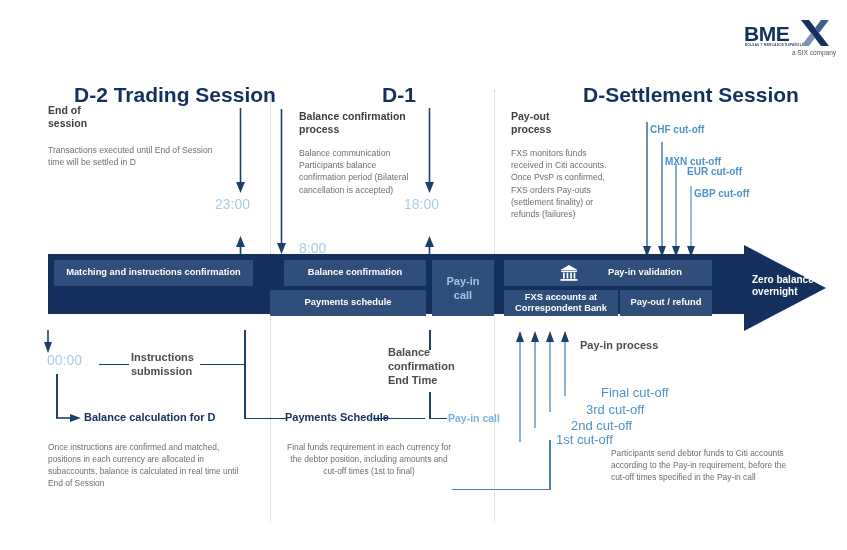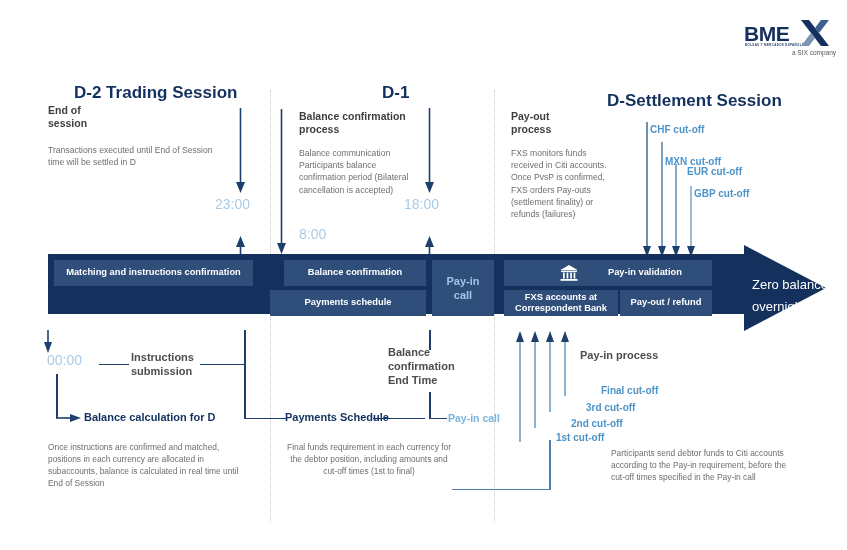--- a/index.html
+++ b/index.html
@@ -12,43 +12,43 @@
   #logo{left:744px;top:20px;width:92px;height:38px;}
   #logo .bme{font-family:"Liberation Sans",sans-serif;font-weight:bold;font-size:21px;
              letter-spacing:-0.5px;color:#13305e;position:absolute;left:0;top:2px;}
   #logo .bmesub{position:absolute;left:1px;top:23px;font-size:2.9px;color:#13305e;
                 letter-spacing:0.4px;font-weight:bold;white-space:nowrap;}
   #logo .xmark{position:absolute;left:56px;top:0px;width:30px;height:26px;}
   #logo .six{position:absolute;right:0px;top:29px;font-size:6.5px;color:#53565a;
              white-space:nowrap;}
 
   
-  .sess-title{font-size:17px;font-weight:bold;color:#13305e;white-space:nowrap;}
+  .sess-title{font-size:21px;font-weight:bold;color:#13305e;white-space:nowrap;}
 
   
   .head-dark{font-size:10.5px;font-weight:bold;color:#3f3f3f;line-height:13px;}
   .para{font-size:8.6px;color:#6d6e71;line-height:12.2px;}
   .para-sm{font-size:8.4px;color:#6d6e71;line-height:12px;}
 
   
   .time{font-size:14px;color:#aacbe8;white-space:nowrap;}
   .cut{font-size:10px;font-weight:bold;color:#4e93c8;white-space:nowrap;}
-  .cut-lbl{font-size:10px;font-weight:bold;color:#4e93c8;white-space:nowrap;padding-left:32px;}
+  .cut-lbl{font-size:13px;font-weight:normal;color:#4e93c8;white-space:nowrap;padding-left:32px;}
   .lbl-navy{font-size:11px;font-weight:bold;color:#13305e;white-space:nowrap;}
   .lbl-grey{font-size:11px;font-weight:bold;color:#4d4d4f;line-height:14px;}
   .payincall{font-size:10.5px;font-weight:bold;color:#79b4dd;white-space:nowrap;}
 
   
   #band{left:48px;top:254px;width:698px;height:60px;background:#14305c;}
   #arrowhead{left:744px;top:245px;width:82px;height:86px;}
   .chip{position:absolute;background:#2f4f7a;color:#ffffff;font-weight:bold;
          display:flex;align-items:center;justify-content:center;text-align:center;
          font-size:9.3px;line-height:11.5px;}
   #zerobal{position:absolute;left:752px;top:274px;width:78px;color:#ffffff;
-           font-size:13px;font-weight:normal;line-height:22px;}
+           font-size:10px;font-weight:bold;line-height:12px;}
 
   
   .vdot{border-left:1.4px dotted #c8c8c8;}
 
   
   .vline{background:#1d3f6b;width:1.5px;}
   .vline-lt{background:#6f9fc6;width:1.5px;}
   .hline{background:#1d3f6b;height:1.4px;}
   .hline-lt{background:#4e7fae;height:1.2px;}
   svg{display:block;overflow:visible;}
@@ -65,21 +65,21 @@
     <polygon points="1,26 9,26 15,18 11,13" fill="#7d93b3"></polygon>
   </svg>
   <div class="six">a SIX company</div>
 </div>
 
 <div class="abs vdot" style="left:270px;top:90px;height:432px;"></div>
 <div class="abs vdot" style="left:494px;top:90px;height:432px;"></div>
 
 <div class="abs sess-title" style="left:74px;top:83px;">D-2 Trading Session</div>
 <div class="abs sess-title" style="left:382px;top:83px;">D-1</div>
-<div class="abs sess-title" style="left:607px;top:83px;margin-top:8px;">D-Settlement Session</div>
+<div class="abs sess-title" style="left:583px;top:83px;">D-Settlement Session</div>
 
 <div class="abs head-dark" style="left:48px;top:104px;width:150px;white-space:pre-line;">End of
 session</div>
 <div class="abs para" style="left:48px;top:144px;width:182px;">Transactions executed until End of Session time will be settled in D</div>
 
 <div class="abs head-dark" style="left:299px;top:110px;width:160px;white-space:pre-line;">Balance confirmation
 process</div>
 <div class="abs para" style="left:299px;top:147px;width:110px;">Balance communication Participants balance confirmation period (Bilateral cancellation is accepted)</div>
 
 <div class="abs head-dark" style="left:511px;top:110px;width:120px;white-space:pre-line;">Pay-out
@@ -89,21 +89,21 @@
 <svg class="abs" style="left:233px;top:108px;" width="16" height="86">
   <line x1="7.5" y1="0" x2="7.5" y2="76" stroke="#1d3f6b" stroke-width="1.6"></line>
   <polygon points="3,74 12,74 7.5,85" fill="#1d3f6b"></polygon>
 </svg>
 <div class="abs time" style="left:215px;top:196px;">23:00</div>
 <svg class="abs" style="left:233px;top:234px;" width="16" height="62">
   <line x1="7.5" y1="62" x2="7.5" y2="11" stroke="#1d3f6b" stroke-width="1.6"></line>
   <polygon points="3,13 12,13 7.5,2" fill="#1d3f6b"></polygon>
 </svg>
 
-<div class="abs time" style="left:299px;top:226px;">8:00</div>
+<div class="abs time" style="left:299px;top:240px;">8:00</div>
 <svg class="abs" style="left:274px;top:109px;" width="16" height="146">
   <line x1="7.5" y1="0" x2="7.5" y2="136" stroke="#1d3f6b" stroke-width="1.6"></line>
   <polygon points="3,134 12,134 7.5,145" fill="#1d3f6b"></polygon>
 </svg>
 
 <svg class="abs" style="left:422px;top:108px;" width="16" height="86">
   <line x1="7.5" y1="0" x2="7.5" y2="76" stroke="#1d3f6b" stroke-width="1.6"></line>
   <polygon points="3,74 12,74 7.5,85" fill="#1d3f6b"></polygon>
 </svg>
 <div class="abs time" style="left:404px;top:196px;">18:00</div>
@@ -191,21 +191,21 @@
 <div class="abs lbl-grey" style="left:388px;top:345px;width:90px;white-space:pre-line;">Balance
 confirmation
 End Time</div>
 <div class="abs vline" style="left:429px;top:330px;height:20px;"></div>
 <div class="abs vline" style="left:429px;top:392px;height:26px;"></div>
 <div class="abs hline" style="left:373px;top:418px;width:52px;"></div>
 <div class="abs lbl-navy" style="left:285px;top:411px;">Payments Schedule</div>
 <div class="abs hline" style="left:429px;top:418px;width:18px;"></div>
 <div class="abs payincall" style="left:448px;top:412px;">Pay-in call</div>
 
-<div class="abs lbl-grey" style="left:580px;top:348px;text-align:right;">Pay-in process</div>
+<div class="abs lbl-grey" style="left:580px;top:338px;text-align:right;">Pay-in process</div>
 
 <svg class="abs" style="left:514px;top:330px;" width="14" height="112">
   <line x1="6" y1="112" x2="6" y2="10" stroke="#6f9fc6" stroke-width="1.6"></line>
   <polygon points="2,12 10,12 6,1" fill="#1d3f6b"></polygon>
 </svg>
 <div class="abs cut-lbl" style="left:524px;top:432px;">1st cut-off</div>
 
 <svg class="abs" style="left:529px;top:330px;" width="14" height="98">
   <line x1="6" y1="98" x2="6" y2="10" stroke="#6f9fc6" stroke-width="1.6"></line>
   <polygon points="2,12 10,12 6,1" fill="#1d3f6b"></polygon>

